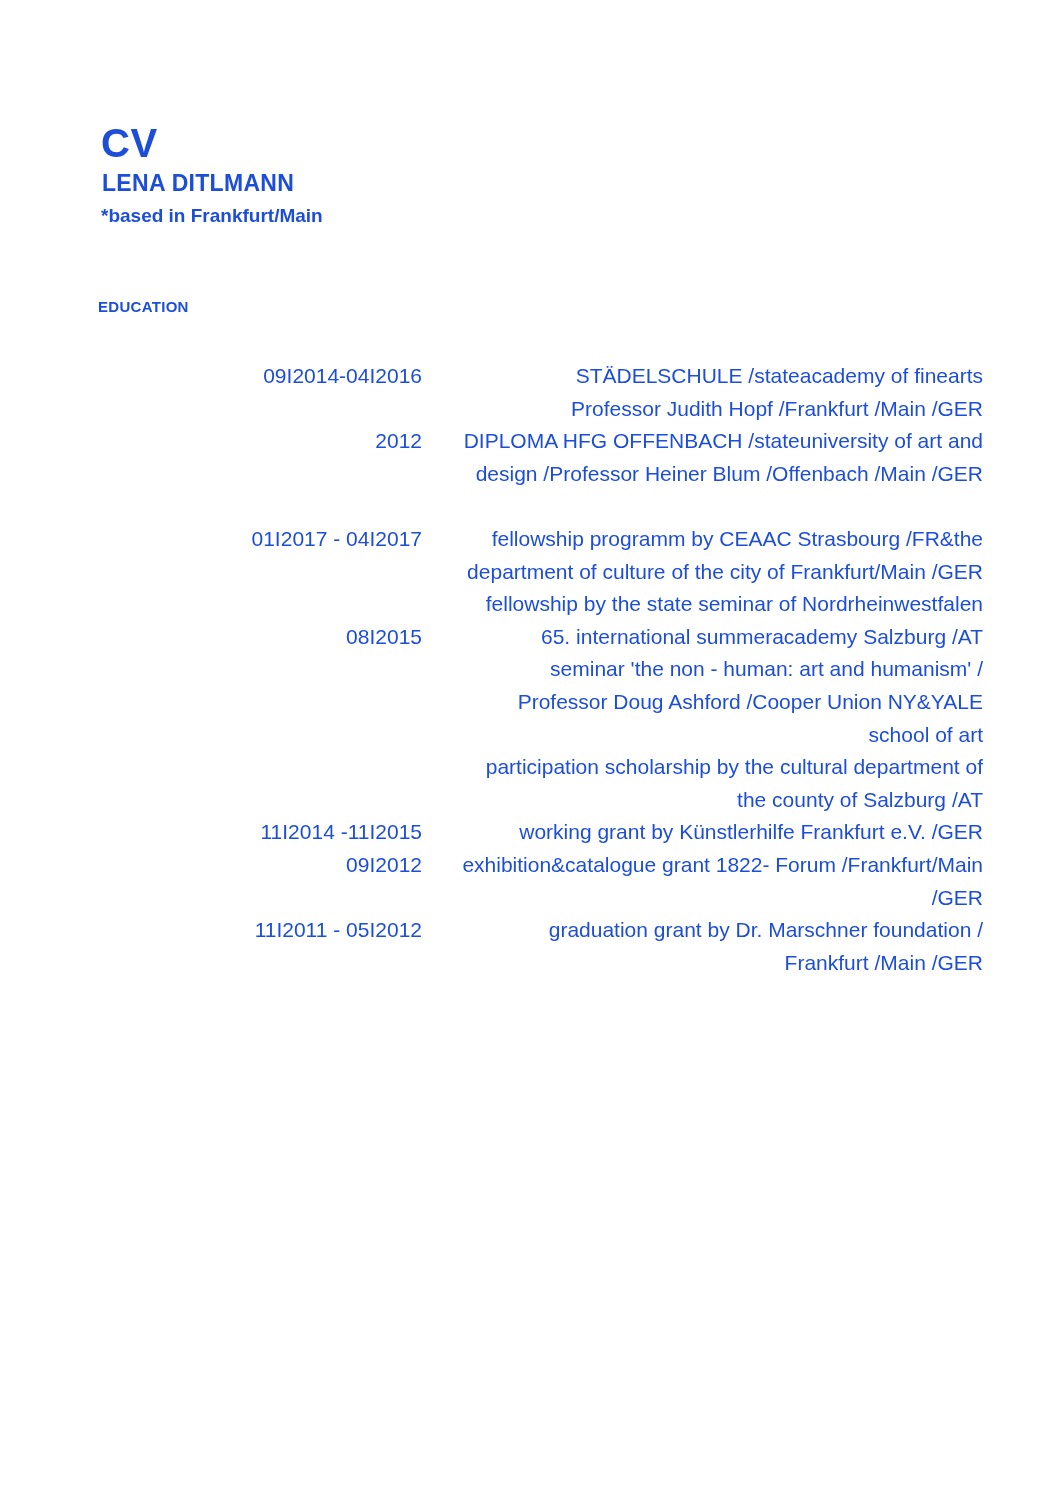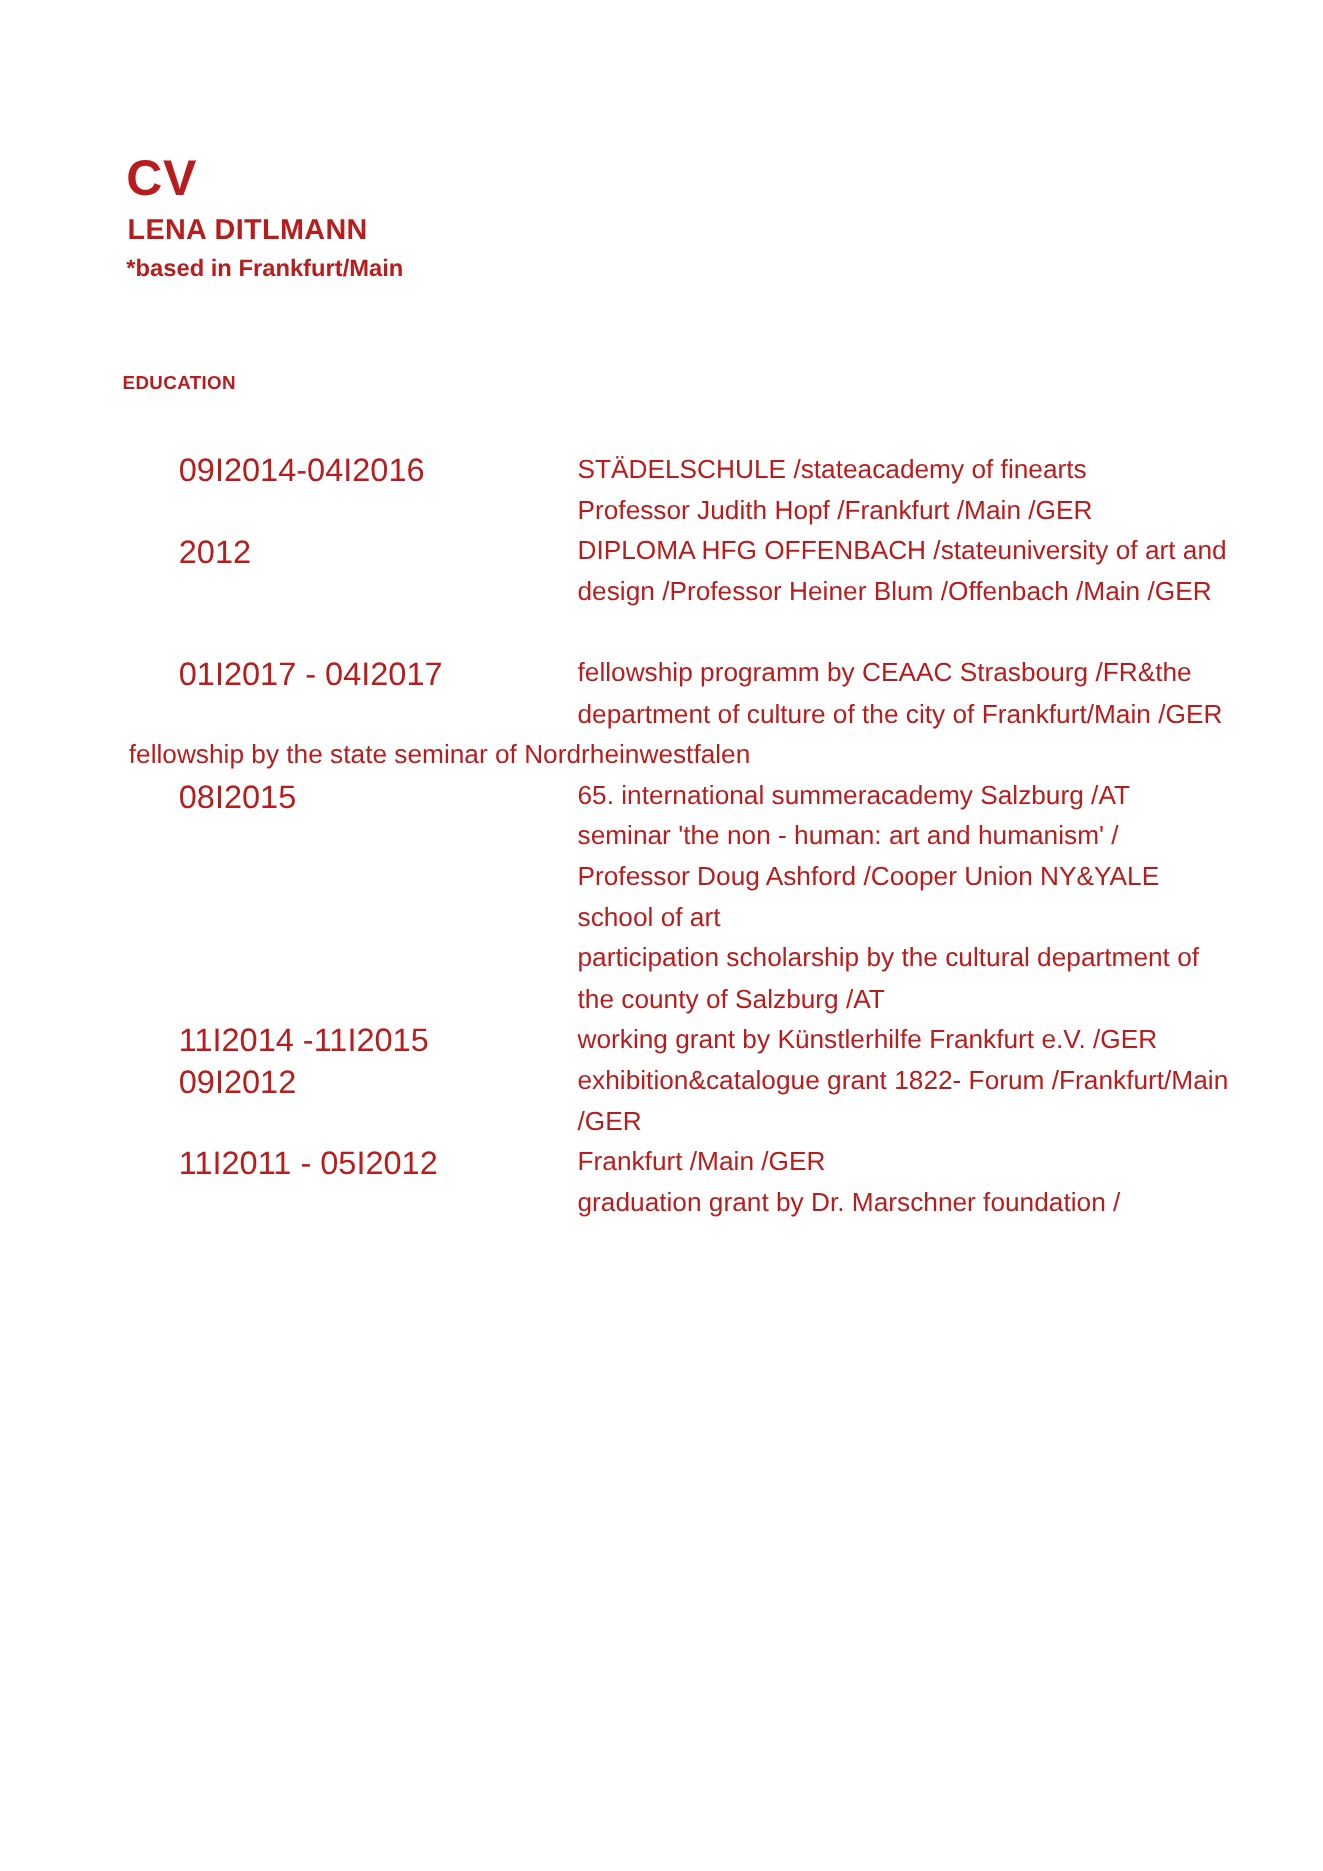--- a/index.html
+++ b/index.html
@@ -2,22 +2,23 @@
 <html><head>
 <meta charset="utf-8">
 <style>
   html, body { margin: 0; padding: 0; background: #ffffff; }
   .page {
     position: relative;
     width: 1058px;
     height: 1497px;
     background: #ffffff;
     font-family: "Liberation Sans", "DejaVu Sans", sans-serif;
-    color: #b91c1c;
+    color: #1d4ed8;
     overflow: hidden;
+    text-align: right;
   }
   .abs { position: absolute; }
   .cv-title {
     left: 101px; top: 123px;
     font-size: 40px; font-weight: bold;
     line-height: 1; letter-spacing: 0.5px;
   }
   .cv-name {
     left: 102px; top: 172px;
     font-size: 23px; font-weight: bold;
@@ -33,24 +34,23 @@
     font-size: 15px; font-weight: bold;
     line-height: 1; letter-spacing: 0.3px;
   }
   .education-table {
     left: 103px; top: 360px;
     width: 880px;
   }
   .row { display: flex; align-items: flex-start; }
   .date {
     flex: 0 0 319px;
-    font-size: 26px;
+    font-size: 21px;
     line-height: 32.6px;
     white-space: pre;
-    margin-left: 40px;
   }
   .lines { flex: 1 1 auto; }
   .line {
     font-size: 21px;
     line-height: 32.6px;
     white-space: pre;
   }
   .spacer { height: 32.6px; }
 </style>
 </head>
@@ -109,18 +109,18 @@
       <div class="row">
         <div class="date">09I2012</div>
         <div class="lines">
           <div class="line">exhibition&amp;catalogue grant 1822- Forum /Frankfurt/Main</div>
           <div class="line">/GER</div>
         </div>
       </div>
       <div class="row">
         <div class="date">11I2011 - 05I2012</div>
         <div class="lines">
+          <div class="line">graduation grant by Dr. Marschner foundation /</div>
           <div class="line">Frankfurt /Main /GER</div>
-          <div class="line">graduation grant by Dr. Marschner foundation /</div>
         </div>
       </div>
     </div>
 </div>
 
 </body></html>

